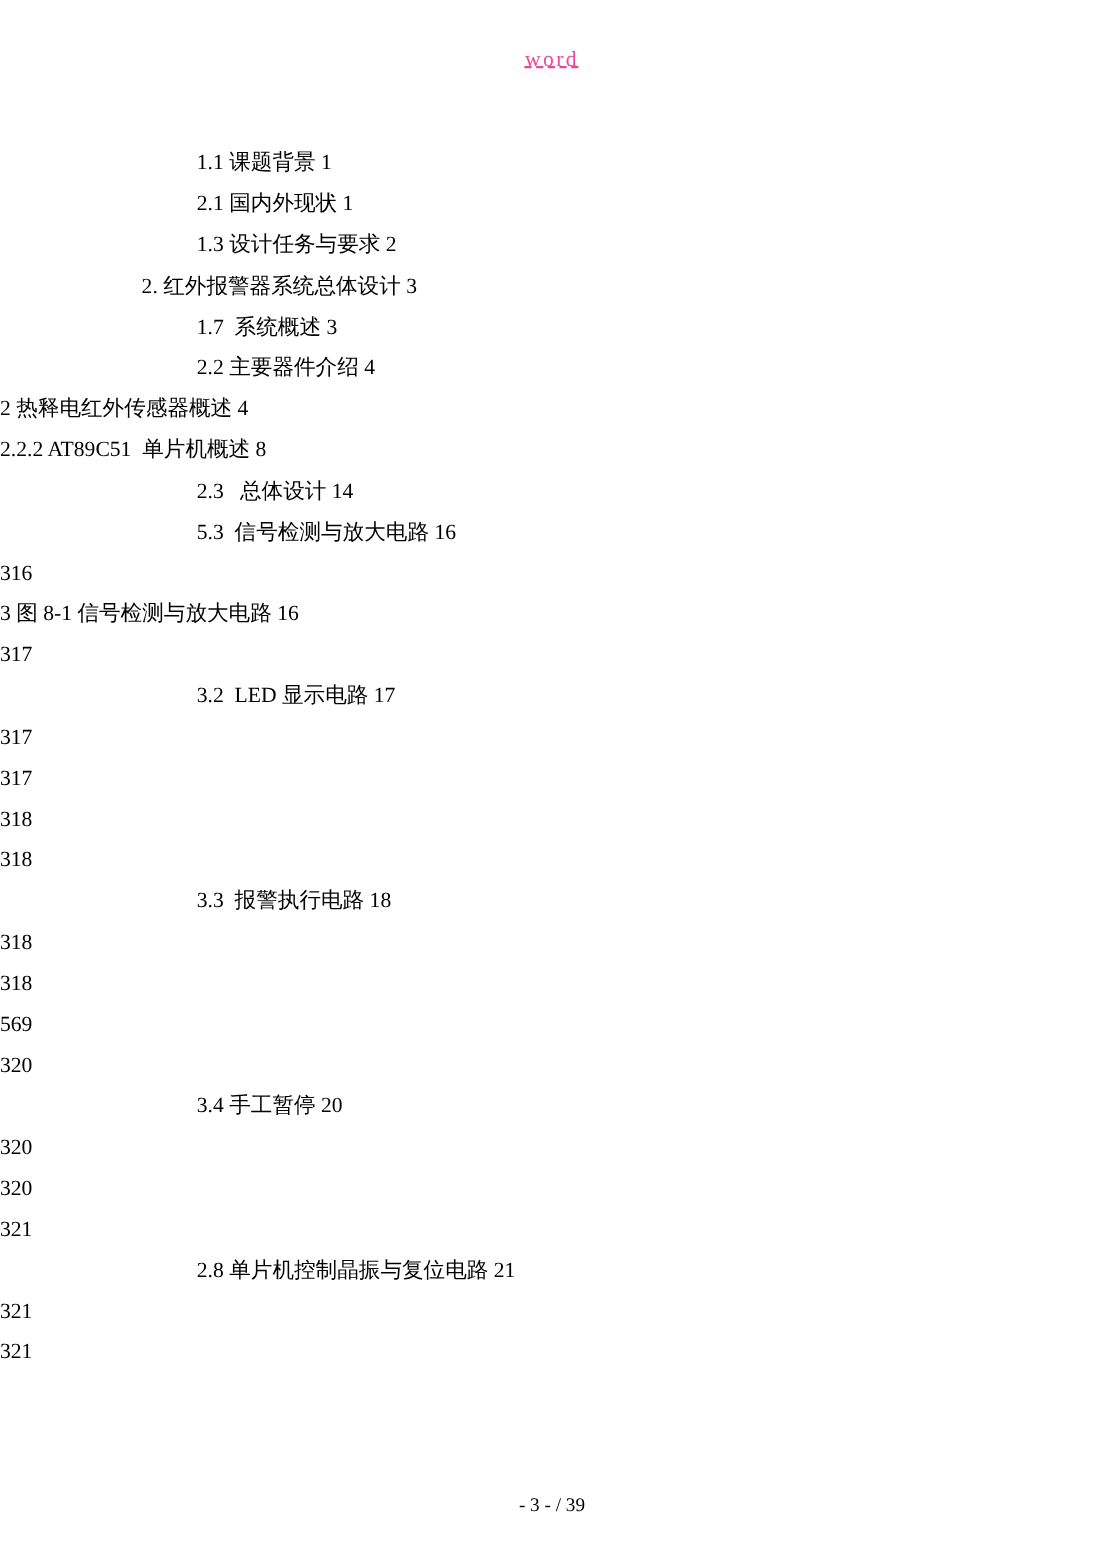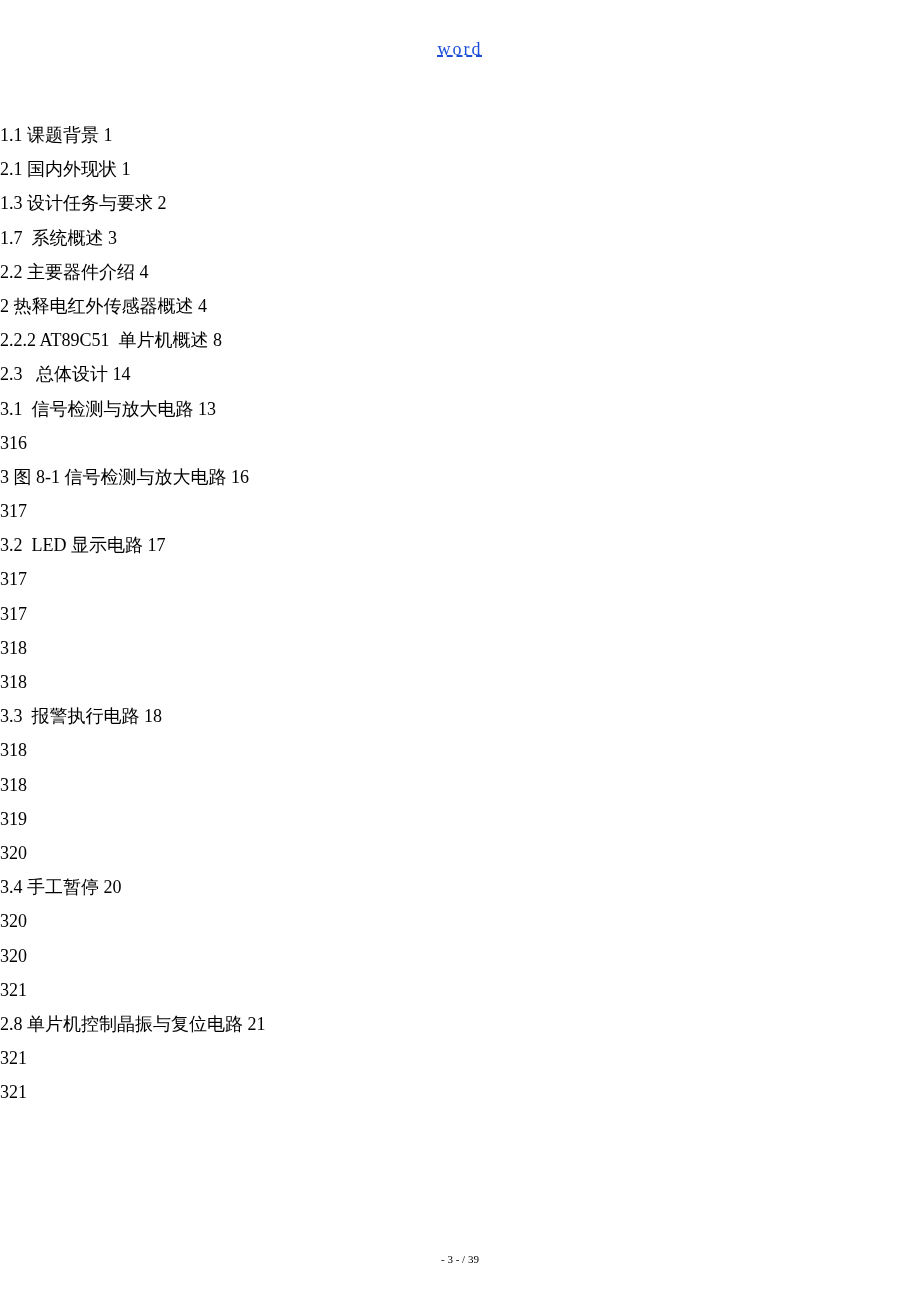--- a/index.html
+++ b/index.html
@@ -16,74 +16,75 @@
       font-size: 18px;
       line-height: 1.9;
       color: #000000;
     }
     .header-link {
       position: absolute;
       top: 32px;
       left: 0;
       width: 100%;
       text-align: center;
-      color: #1d4ed8;
+      color: #ec4899;
       text-decoration: underline;
       text-decoration-style: dashed;
       font-size: 18px;
       letter-spacing: 2px;
     }
     .content {
       position: absolute;
       top: 118px;
       left: 0;
       width: 100%;
     }
     .line {
       white-space: pre;
     }
-    .indent-1 { }
+    .indent-1 { padding-left: 164px; }
     .indent-0 { padding-left: 118px; }
     .indent-2 { }
     .footer {
       position: absolute;
       bottom: 32px;
       left: 0;
       width: 100%;
       text-align: center;
-      font-size: 11px;
+      font-size: 16px;
     }
   </style>
 </head>
 <body>
 
 <div class="header-link">word</div>
 
 <div class="content" id="content-container">
     <div class="line indent-1">1.1 课题背景 1</div>
     <div class="line indent-1">2.1 国内外现状 1</div>
     <div class="line indent-1">1.3 设计任务与要求 2</div>
+    <div class="line indent-0">2. 红外报警器系统总体设计 3</div>
     <div class="line indent-1">1.7  系统概述 3</div>
     <div class="line indent-1">2.2 主要器件介绍 4</div>
     <div class="line indent-2">2 热释电红外传感器概述 4</div>
     <div class="line indent-2">2.2.2 AT89C51  单片机概述 8</div>
     <div class="line indent-1">2.3   总体设计 14</div>
-    <div class="line indent-1">3.1  信号检测与放大电路 13</div>
+    <div class="line indent-1">5.3  信号检测与放大电路 16</div>
     <div class="line indent-2">316</div>
     <div class="line indent-2">3 图 8-1 信号检测与放大电路 16</div>
     <div class="line indent-2">317</div>
     <div class="line indent-1">3.2  LED 显示电路 17</div>
     <div class="line indent-2">317</div>
     <div class="line indent-2">317</div>
     <div class="line indent-2">318</div>
     <div class="line indent-2">318</div>
     <div class="line indent-1">3.3  报警执行电路 18</div>
     <div class="line indent-2">318</div>
     <div class="line indent-2">318</div>
-    <div class="line indent-2">319</div>
+    <div class="line indent-2">569</div>
     <div class="line indent-2">320</div>
     <div class="line indent-1">3.4 手工暂停 20</div>
     <div class="line indent-2">320</div>
     <div class="line indent-2">320</div>
     <div class="line indent-2">321</div>
     <div class="line indent-1">2.8 单片机控制晶振与复位电路 21</div>
     <div class="line indent-2">321</div>
     <div class="line indent-2">321</div>
   </div>
 

